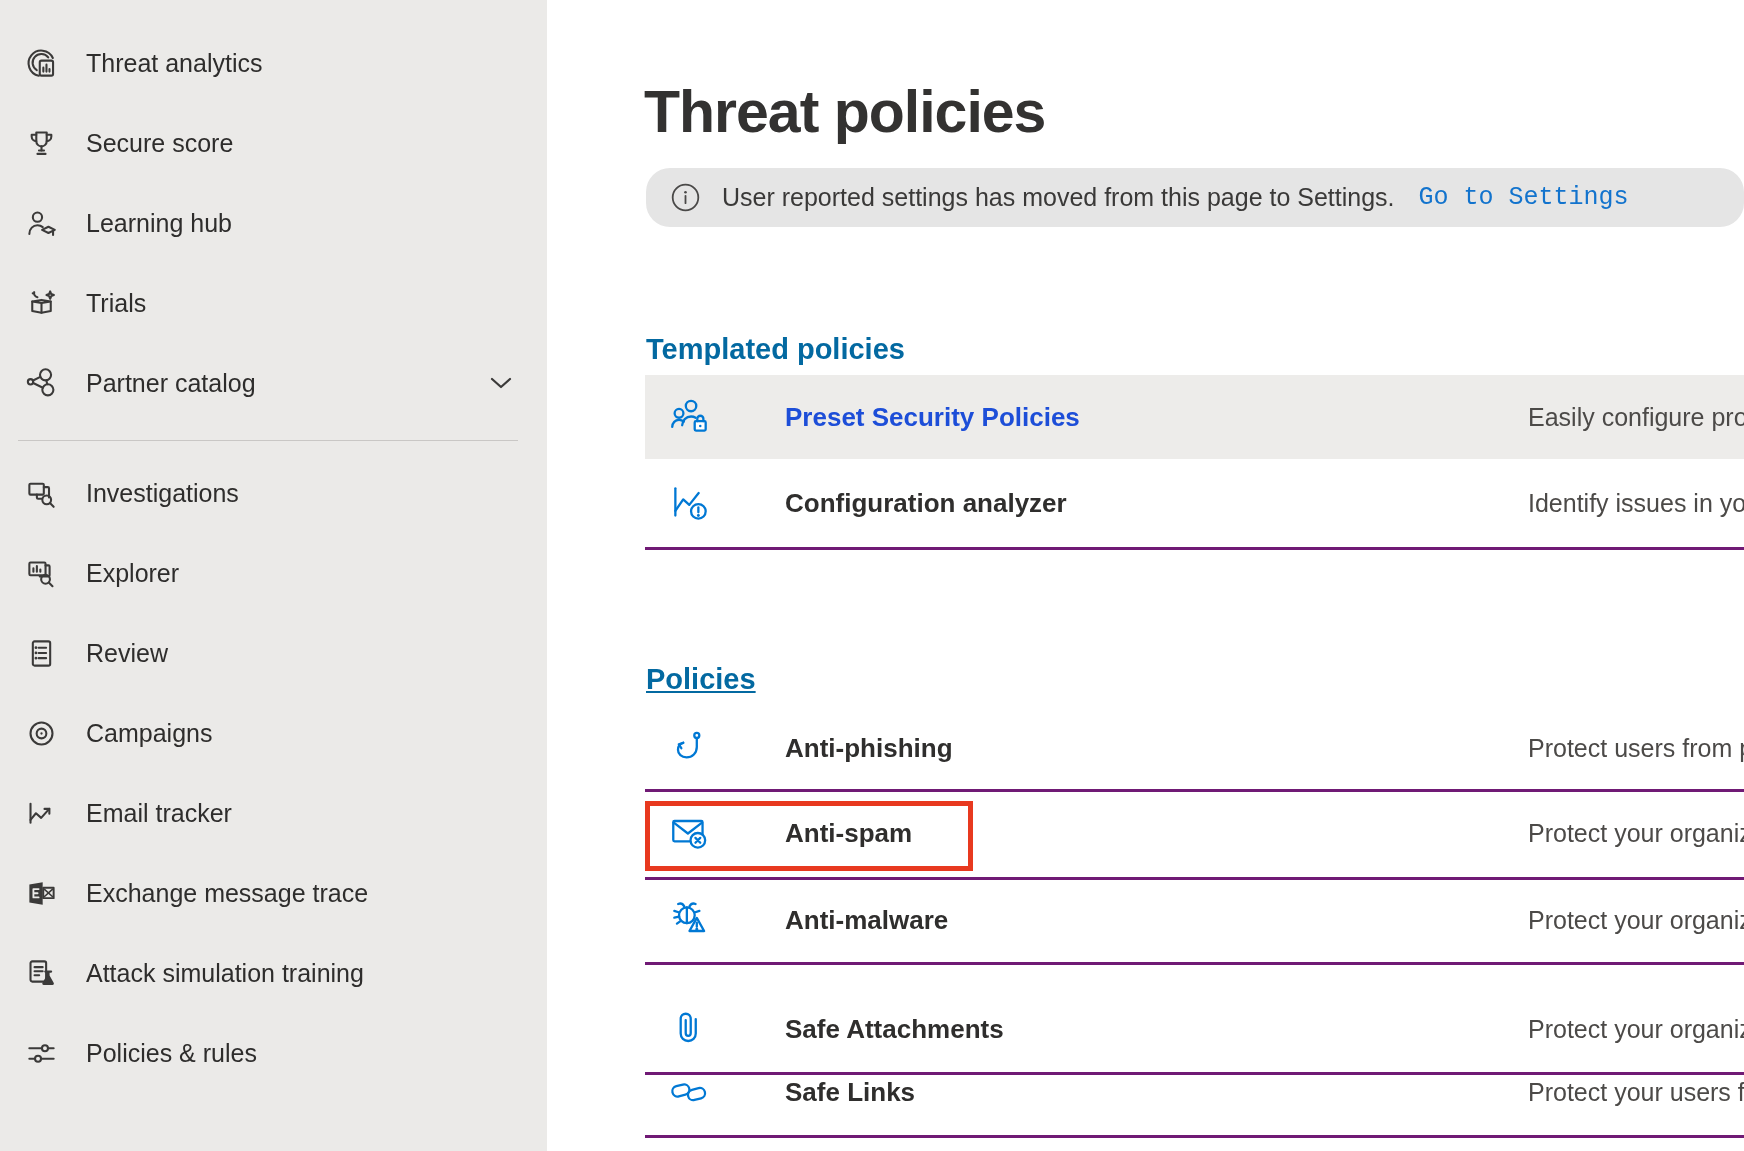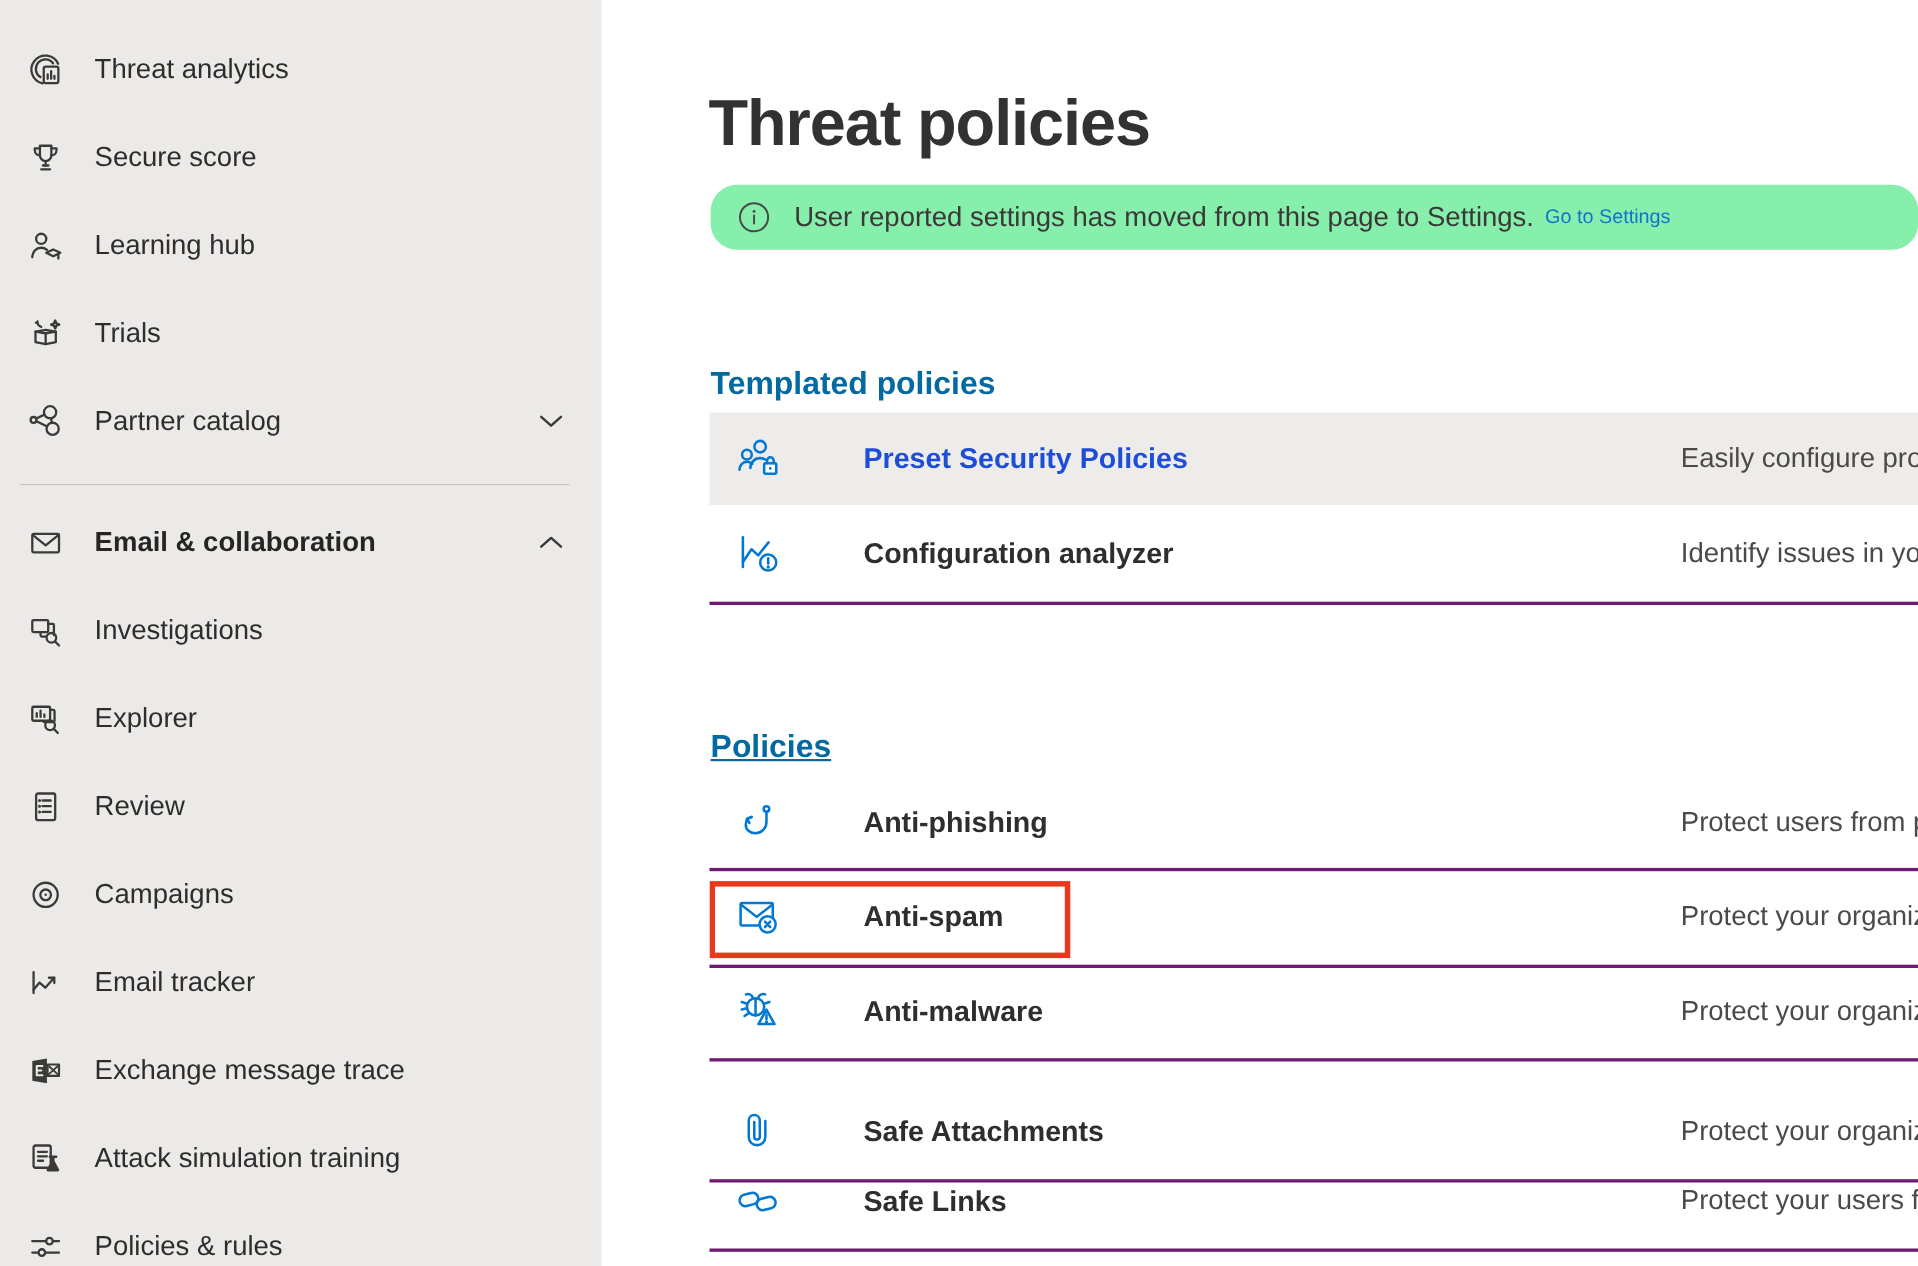--- a/index.html
+++ b/index.html
@@ -12,24 +12,24 @@
   .s-icon{width:40px;height:40px;flex:0 0 40px;display:flex;align-items:center;justify-content:center;}
   .s-icon svg{width:37px;height:37px;}
   .s-label{margin-left:25px;font-size:25px;color:#2e2d2c;white-space:nowrap;}
   .s-item.emph .s-label{font-weight:700;color:#262524;}
   .s-chevron{position:absolute;right:34px;top:50%;transform:translateY(-50%);display:flex;}
   .s-divider{height:1px;background:#c9c7c5;margin:17px 29px 12px 18px;}
 
   
   .main{position:absolute;left:547px;top:0;width:1197px;height:1151px;background:#fff;overflow:hidden;}
   .page-title{position:absolute;left:97px;top:38px;font-size:59px;font-weight:700;color:#333231;letter-spacing:-1px;white-space:nowrap;}
-  .banner{position:absolute;left:99px;right:0;top:168px;height:59px;background:#86efac;display:flex;align-items:center;white-space:nowrap;overflow:hidden;border-radius:24px;}
+  .banner{position:absolute;left:99px;right:0;top:168px;height:59px;background:#e5e5e5;display:flex;align-items:center;white-space:nowrap;overflow:hidden;border-radius:24px;}
   .banner-icon{margin-left:25px;width:29px;height:29px;flex:0 0 29px;display:flex;}
   .banner-text{margin-left:22px;font-size:25px;color:#3a3938;}
-  .banner-link{margin-left:10px;font-size:18px;color:#1273cd;cursor:pointer;text-decoration:none;}
+  .banner-link{margin-left:24px;font-size:25px;color:#1273cd;cursor:pointer;text-decoration:none;font-family:Liberation Mono, monospace;}
   .section-heading{position:absolute;left:99px;font-size:29px;font-weight:700;color:#0369a1;white-space:nowrap;}
   #heading-templated{top:309px;}
   #heading-policies{top:639px;text-decoration:underline;}
 
   .row{position:absolute;left:98px;right:0;white-space:nowrap;overflow:hidden;cursor:pointer;}
   .row.bordered{border-bottom:3px solid #701a75;text-align:right;}
   .r-icon{position:absolute;left:22px;top:50%;transform:translateY(-50%);width:46px;height:46px;display:flex;align-items:center;justify-content:center;}
   .r-icon svg{width:46px;height:46px;}
   .r-label{position:absolute;left:140px;top:50%;transform:translateY(-50%);font-size:26px;font-weight:600;color:#2f2e2d;}
   .r-desc{position:absolute;left:883px;top:50%;transform:translateY(-50%);font-size:25px;color:#4c4a48;}
@@ -119,34 +119,20 @@
       <span class="s-label">Partner catalog</span>
       <span class="s-chevron">
         <svg width="24" height="14" viewBox="0 0 24 14">
             <path d="M3 3l9 8 9-8" stroke="#3b3a39" stroke-width="2.2" fill="none" stroke-linecap="round" stroke-linejoin="round"></path>
           </svg>
       </span>
     </div>
 
     <div class="s-divider"></div>
 
-    <div class="s-item emph">
-      <span class="s-icon">
-        <svg viewBox="0 0 32 32" class="sideicon">
-            <rect x="5.5" y="9" width="21" height="14.5" rx="1"></rect>
-            <path d="M6 10l10 8 10-8"></path>
-          </svg>
-      </span>
-      <span class="s-label">Email &amp; collaboration</span>
-      <span class="s-chevron">
-        <svg width="24" height="14" viewBox="0 0 24 14">
-            <path d="M3 11l9-8 9 8" stroke="#3b3a39" stroke-width="2.2" fill="none" stroke-linecap="round" stroke-linejoin="round"></path>
-          </svg>
-      </span>
-    </div>
 
     <div class="s-item">
       <span class="s-icon">
         <svg viewBox="0 0 32 32" class="sideicon">
             <rect x="5.5" y="7.5" width="12.5" height="9.5" rx="1"></rect>
             <path d="M18 10.5h3.5a1 1 0 0 1 1 1v8"></path>
             <path d="M12 17v2.5a1 1 0 0 0 1 1h3"></path>
             <circle cx="20.5" cy="21.5" r="3.8"></circle>
             <path d="M23.3 24.3l3.2 3.2"></path>
           </svg>

